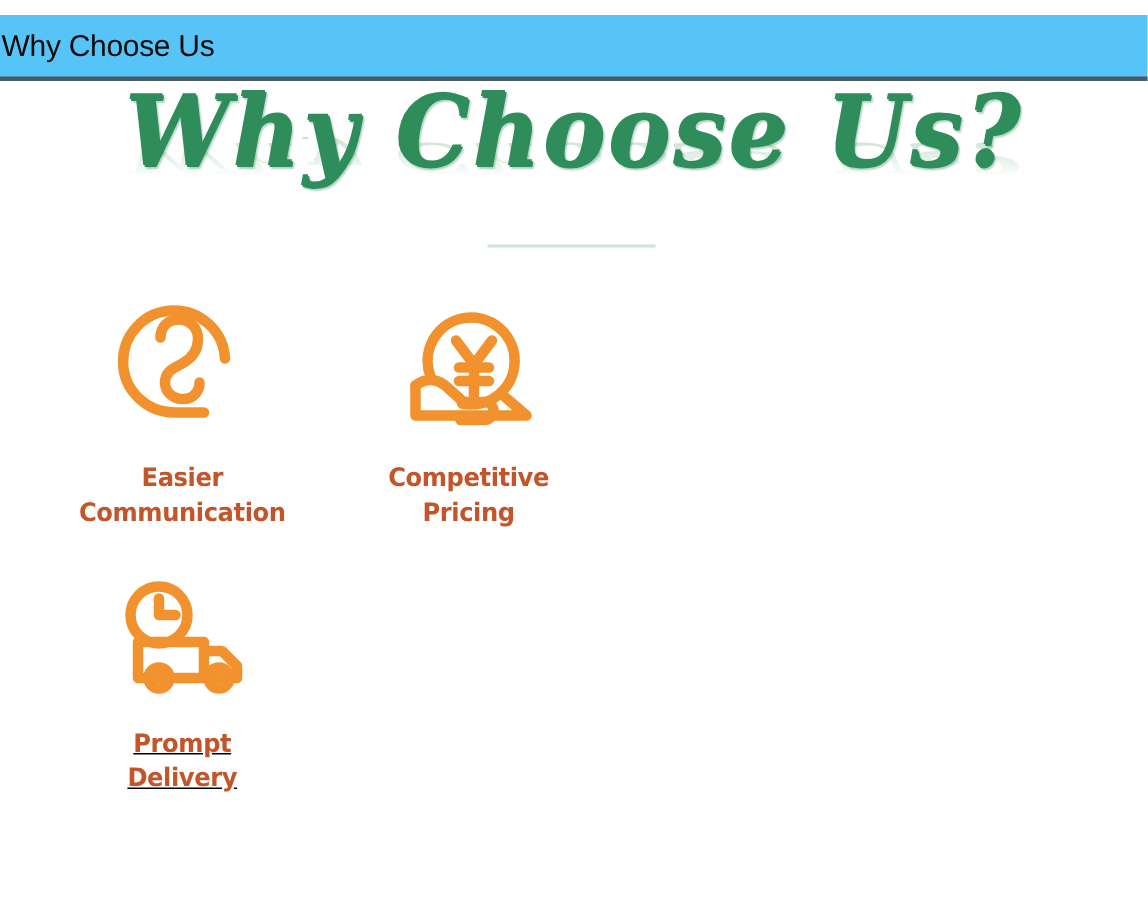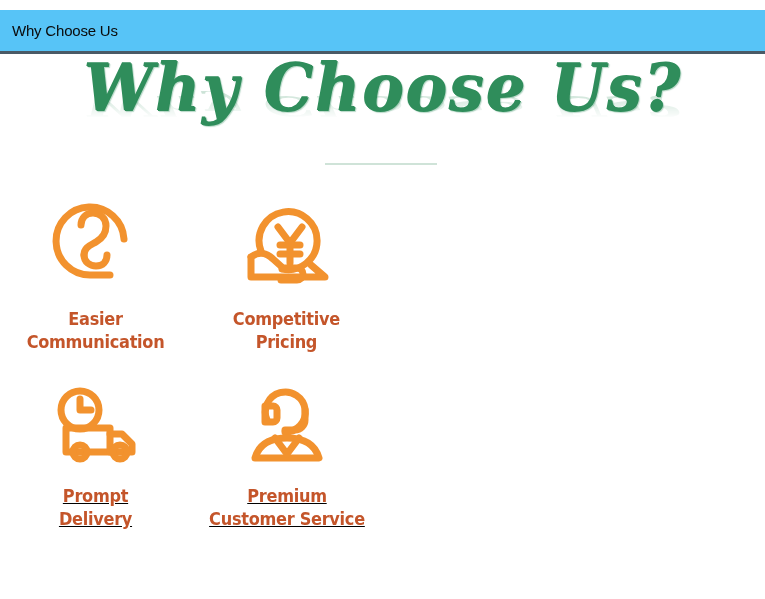--- a/index.html
+++ b/index.html
@@ -18,24 +18,24 @@
     left: 0;
     top: 10px;
     width: 765px;
     height: 44px;
     background: #57c4f7;
     border-bottom: 3px solid #4a5a66;
     display: flex;
     align-items: center;
   }
   #window-title-text {
-    font-size: 15px;
+    font-size: 20px;
     color: #0a0a0a;
     font-family: "Liberation Sans", sans-serif;
-    padding-left: 12px;
+    padding-left: 1px;
     letter-spacing: -0.2px;
     line-height: 1;
   }
 
   
   #content-area {
     position: absolute;
     left: 0;
     top: 57px;
     width: 765px;
@@ -104,20 +104,21 @@
   
   #feature-grid {
     position: absolute;
     left: 0;
     top: 135px;
     width: 765px;
   }
   .feature-row {
     display: flex;
     width: 667px;
+    padding-left: 26px;
   }
   .feature-row + .feature-row { margin-top: 16px; text-decoration: underline; }
 
   .feature-cell {
     width: 191.25px;
     display: flex;
     flex-direction: column;
     align-items: center;
   }
   .feature-icon {
@@ -205,32 +206,19 @@
             <path d="M22 52 H64 V76 H20 V52"></path>
             <path d="M64 58 H76 l10 10 V76 H64"></path>
             <circle cx="34" cy="76" r="7"></circle>
             <circle cx="74" cy="76" r="7"></circle>
           </svg>
         </div>
         <div class="feature-label">Prompt
 Delivery</div>
       </div>
 
-      <div class="feature-cell">
-        <div class="feature-icon">
-          <svg width="100" height="96" viewBox="0 0 100 96" fill="none" stroke="#f2922e" stroke-width="7" stroke-linecap="round" stroke-linejoin="round">
-            <path d="M30 44 a20 20 0 1 1 18 12"></path>
-            <path d="M28 30 h8 a4 4 0 0 1 4 4 v8 a4 4 0 0 1 -4 4 h-8 z"></path>
-            <path d="M68 34 v10 a10 10 0 0 1 -10 10 H48"></path>
-            <path d="M18 82 c4 -14 16 -20 32 -20 c16 0 28 6 32 20 z"></path>
-            <path d="M38 62 L50 78 L62 62"></path>
-          </svg>
-        </div>
-        <div class="feature-label">Premium
-Customer Service</div>
-      </div>
 
 
 
     </div>
 
   </div>
 </div>
 
 </body></html>

